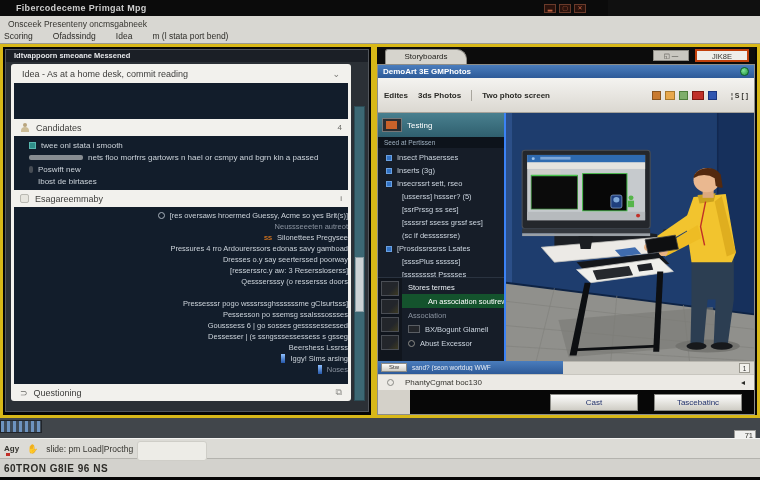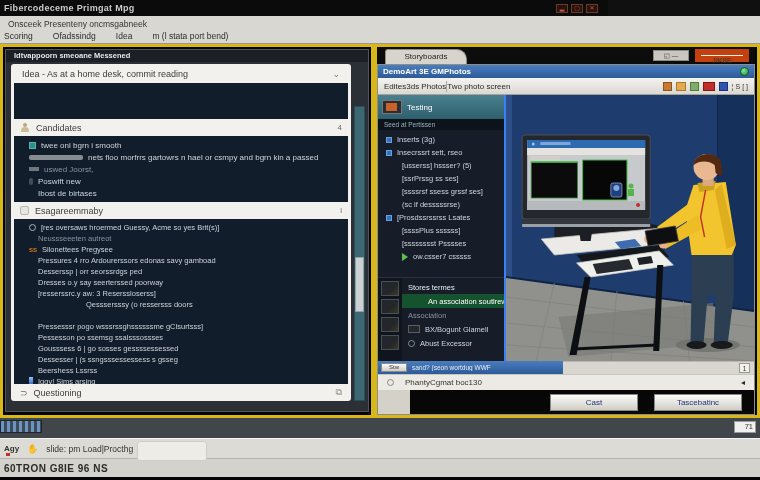--- a/index.html
+++ b/index.html
@@ -1,20 +1,20 @@
 <!DOCTYPE html>
 <html><head>
 <meta charset="utf-8">
 <style>
   html,body{margin:0;padding:0;background:#000;}
   *{box-sizing:border-box;font-family:"Liberation Sans",sans-serif;}
   #stage{position:relative;width:760px;height:480px;background:#101010;overflow:hidden;}
 
   
-  .titlebar{position:absolute;left:0;top:0;width:608px;height:16px;background:#0b0b0b;display:flex;align-items:center;padding:0 4px;}
+  .titlebar{position:absolute;left:0;top:0;width:608px;height:16px;background:#0b0b0b;display:flex;align-items:center;padding:0 16px;}
   .titlebar .tt{font-size:9px;font-weight:bold;color:#cccccc;letter-spacing:.3px;}
   .winbtns{margin-left:auto;display:flex;gap:3px;margin-right:6px;}
   .winbtn{width:12px;height:9px;background:#2a120c;border:1px solid #6a3a2a;color:#c06040;font-size:6px;line-height:7px;text-align:center;}
   .menubar{position:absolute;left:0;top:16px;width:760px;height:28px;background:#d8d7d2;border-bottom:1px solid #9a9992;}
   .menubar .line1{position:absolute;left:8px;top:3px;font-size:8.5px;color:#35342f;}
   .menubar .line2{position:absolute;left:4px;top:15px;display:flex;gap:20px;}
   .menu-item{font-size:8.5px;color:#2e2d29;}
 
   
   .frame{position:absolute;left:0;top:44px;width:760px;height:374px;background:#050505;border:3px solid #d8b818;}
@@ -30,21 +30,21 @@
   .navy.b1{height:36px;flex:none;}
   .lp-sechead{height:17px;display:flex;align-items:center;padding:0 9px;font-size:9px;color:#3c3c3a;flex:none;gap:6px;}
   .lp-sechead .cnt{margin-left:auto;color:#6a6a66;font-size:8px;}
   .avatar{width:10px;height:10px;position:relative;flex:none;}
   .avatar::before{content:"";position:absolute;left:3px;top:0;width:4px;height:4px;border-radius:50%;background:#b9a57e;}
   .avatar::after{content:"";position:absolute;left:1px;top:4px;width:8px;height:5px;border-radius:4px 4px 0 0;background:#cdbd97;}
   .exp-ico{width:9px;height:9px;border:1px solid #b9b9b2;border-radius:2px;background:#e7e6df;flex:none;}
   .navy.b2{flex:none;padding:3px 0 3px;}
   .navy.b3{flex:1;padding:3px 0;overflow:hidden;}
   .lrow{display:flex;align-items:center;height:12px;padding-left:15px;font-size:8px;color:#ccd3da;white-space:nowrap;overflow:hidden;}
-  .navy.b3 .lrow{height:11px;font-size:7.5px;}
+  .navy.b3 .lrow{height:11px;font-size:7.5px;justify-content:flex-end;}
   .lrow.dim{color:#8a93a0;}
   .lp-foot{height:17px;display:flex;align-items:center;padding:0 9px;font-size:9px;color:#3c3c3a;flex:none;gap:6px;}
   .lp-foot .fico{color:#6a6a66;font-size:9px;}
   .lp-foot .rico{margin-left:auto;color:#8a8a86;font-size:9px;}
   .lp-scroll{position:absolute;right:3px;top:56px;bottom:10px;width:11px;background:#3c6874;border:1px solid #2c4c56;}
   .lp-thumb{position:absolute;left:0;right:0;top:150px;height:55px;background:#ccd2d4;border:1px solid #8fa0a6;}
 
   
   .ic{display:inline-block;flex:none;margin-right:5px;}
   .ic-teal-square{width:7px;height:7px;background:#2f8e89;border:1px solid #57b5ae;}
@@ -57,26 +57,26 @@
   .ic-blue-bar{width:4px;height:9px;background:linear-gradient(#8fc0ff,#2456a8);}
   .ic-blue-dot{width:6px;height:6px;background:#3272c4;border:1px solid #6aa0e0;}
   .ic-green-arrow{width:0;height:0;border-left:6px solid #5cc24e;border-top:4px solid transparent;border-bottom:4px solid transparent;background:none;}
   .ic-chip-bx{width:12px;height:8px;background:#23262b;border:1px solid #5a5e64;}
   .ic-circle-o{width:7px;height:7px;border:1px solid #8a8a86;border-radius:50%;}
 
   
   .rp{position:absolute;left:374px;right:2px;top:0;bottom:0;background:#0c0c0c;}
   .rp-tab{position:absolute;left:8px;top:2px;width:82px;height:15px;background:#d6d4cd;border:1px solid #8e8c85;border-bottom:none;border-radius:3px 10px 0 0;font-size:8px;color:#24231f;text-align:center;line-height:14px;}
   .rp-chip1{position:absolute;right:66px;top:3px;width:36px;height:11px;background:#c9c7c0;border:1px solid #8e8c85;font-size:6.5px;color:#44433e;text-align:center;line-height:9px;}
-  .rp-chip2{position:absolute;right:6px;top:2px;width:54px;height:13px;background:#efeee9;border:6px solid #c2410c;font-size:7.5px;color:#35342f;text-align:center;line-height:11px;}
+  .rp-chip2{position:absolute;right:6px;top:2px;width:54px;height:13px;background:#efeee9;border:2px solid #c2410c;font-size:7.5px;color:#35342f;text-align:center;line-height:11px;}
   .rp-win{position:absolute;left:0;right:0;top:17px;bottom:0;background:#d4d1c9;border:1px solid #8d8d88;display:flex;flex-direction:column;}
   .rp-title{height:13px;background:linear-gradient(#4a7dbd,#2d5a98);display:flex;align-items:center;padding:0 5px;flex:none;}
   .rp-title .tx{color:#fff;font-size:8px;font-weight:bold;white-space:nowrap;}
   .green-btn{margin-left:auto;width:9px;height:9px;border-radius:50%;background:radial-gradient(circle at 35% 35%,#7fe598,#1e8f3a);border:1px solid #0f5f26;}
-  .rp-toolbar{height:17px;background:linear-gradient(#f4f3f0,#dbd8d1);border-bottom:1px solid #a5a29a;display:flex;align-items:center;padding:0 6px;flex:none;}
+  .rp-toolbar{height:35px;background:linear-gradient(#f4f3f0,#dbd8d1);border-bottom:1px solid #a5a29a;display:flex;align-items:center;padding:0 6px;gap:10px;flex:none;font-weight:bold;}
   .rp-toolbar .titem{font-size:8px;color:#2a2a26;white-space:nowrap;}
   .tb-sep{width:1px;height:11px;background:#a9a69e;}
   .tb-icons{margin-left:auto;display:flex;gap:4px;align-items:center;}
   .tb-icons .ic{margin-right:0;}
   .ic-tile-orange{width:9px;height:9px;background:#c87a30;border:1px solid #8a5520;}
   .ic-tile-folder{width:10px;height:9px;background:#e8a84c;border:1px solid #a8782c;}
   .ic-tile-green{width:9px;height:9px;background:#7fae6a;border:1px solid #4f7e3a;}
   .ic-tile-red{width:12px;height:9px;background:#c03028;border:1px solid #801810;}
   .ic-tile-blue{width:9px;height:9px;background:#2f55b0;border:1px solid #1a3580;}
   .tb-trail{font-size:7px;color:#35342f;margin-left:4px;white-space:nowrap;}
@@ -110,21 +110,21 @@
   .rp-status .chip1{width:11px;height:10px;background:#f2f1ec;border:1px solid #9a988f;font-size:6.5px;text-align:center;line-height:9px;color:#333;}
   .rp-info{height:16px;background:#eceae5;border-top:1px solid #c8c6bf;display:flex;align-items:center;gap:6px;padding:0 9px;flex:none;}
   .rp-info .tx{font-size:8px;color:#35342f;white-space:nowrap;}
   .rp-info .arr{margin-left:auto;color:#2a2a26;font-size:8px;}
   .rp-btnbar{height:24px;background:#070707;display:flex;justify-content:flex-end;align-items:center;gap:16px;padding-right:12px;flex:none;margin-left:32px;}
   .rp-btn{min-width:88px;height:17px;background:linear-gradient(#fcfcfb,#cfcdc5);border:1px solid #8a8a85;font-size:8px;color:#23336e;text-align:center;line-height:15px;padding:0 8px;}
 
   
   .bar1{position:absolute;left:0;top:418px;width:760px;height:20px;background:#41464b;}
   .bar1 .seg{position:absolute;left:0;top:2px;width:42px;height:13px;background:repeating-linear-gradient(90deg,#6d93c0 0 3px,#3d4a58 3px 6px);border:1px solid #20242a;}
-  .bar1 .badge{position:absolute;right:4px;top:3px;width:22px;height:12px;background:#f0f0ee;border:1px solid #9a9a96;font-size:7.5px;color:#35342f;text-align:right;line-height:10px;padding-right:2px;}
+  .bar1 .badge{position:absolute;right:4px;top:12px;width:22px;height:12px;background:#f0f0ee;border:1px solid #9a9a96;font-size:7.5px;color:#35342f;text-align:right;line-height:10px;padding-right:2px;}
   .bar2{position:absolute;left:0;top:438px;width:760px;height:20px;background:#dcdbd6;border-top:1px solid #f4f4f2;display:flex;align-items:center;gap:8px;padding:0 4px;}
   .app-ic{font-size:8px;font-weight:bold;color:#35342f;position:relative;}
   .app-ic::after{content:"";position:absolute;left:2px;bottom:-3px;width:4px;height:3px;background:#c23028;}
   .hand-ic{font-size:9px;color:#55544f;}
   .bar2 .tx{font-size:8.5px;color:#35342f;white-space:nowrap;}
   .tb-mini{font-size:7px;color:#3a5fae;}
   .bar3{position:absolute;left:0;top:458px;width:760px;height:19px;background:#d3d2cd;border-top:1px solid #b4b3ae;display:flex;align-items:center;padding:0 4px;}
   .bar3 .tx{font-size:10px;font-weight:bold;color:#2c2b27;letter-spacing:.5px;}
   .baseline{position:absolute;left:0;top:477px;width:760px;height:3px;background:#060606;}
   .wm-box{position:absolute;left:137px;top:441px;width:70px;height:20px;background:#edece7;border:1px solid #cfcec8;border-radius:3px;}
@@ -168,29 +168,25 @@
         <div class="navy b1"></div>
 
         <div class="lp-sechead">
           <span class="avatar"></span>
           <span>Candidates</span>
           <span class="cnt">4</span>
         </div>
         <div class="navy b2">
             <div class="lrow">
               <span class="ic ic-teal-square"></span>
-              <span>twee onl bgrn i smooth</span>
+              <span>twee onl stata i smooth</span>
             </div>
             <div class="lrow">
               <span class="ic ic-gray-pill"></span>
               <span>nets floo morfrrs gartowrs n hael or csmpy and bgrn kin a passed</span>
-            </div>
-            <div class="lrow dim">
-              <span class="ic ic-gray-mark"></span>
-              <span>uswed Joorst,</span>
             </div>
             <div class="lrow">
               <span class="ic ic-dark-pin"></span>
               <span>Poswift new</span>
             </div>
             <div class="lrow" style="padding-left: 24px;">
               <span>Ibost de birtases</span>
             </div>
           </div>
 
@@ -206,23 +202,20 @@
             </div>
             <div class="lrow dim" style="padding-left: 24px;">
               <span>Neussseeeten autreot</span>
             </div>
             <div class="lrow">
               <span class="ic ic-orange-ss"></span>
               <span>Silonettees Pregysee</span>
             </div>
             <div class="lrow" style="padding-left: 24px;">
               <span>Pressures 4 rro  Ardourerssors edonas savy gamboad</span>
-            </div>
-            <div class="lrow" style="padding-left: 24px;">
-              <span>Desserssp | orr seorssrdgs ped</span>
             </div>
             <div class="lrow" style="padding-left: 24px;">
               <span>Dresses o.y say seerterssed poorway</span>
             </div>
             <div class="lrow" style="padding-left: 24px;">
               <span>[resserssrc.y aw: 3 Reserssloserss]</span>
             </div>
             <div class="lrow" style="padding-left: 24px; margin-left: 48px;">
               <span>Qesssersssy (o ressersss doors</span>
             </div>
@@ -291,20 +284,24 @@
 
         <div class="rp-main">
 
           <div class="rp-tree">
             <div class="tree-sel">
               <span class="thumb-ico"></span>
               <span class="sl">Testing</span>
             </div>
             <div class="tree-sub">Seed at Pertissen</div>
             <div class="tree-list">
+                <div class="trow">
+                  <span class="ic ic-blue-dot"></span>
+                  <span>Insect Phasersses</span>
+                </div>
                 <div class="trow">
                   <span class="ic ic-blue-dot"></span>
                   <span>Inserts (3g)</span>
                 </div>
                 <div class="trow">
                   <span class="ic ic-blue-dot"></span>
                   <span>Insecrssrt sett, rseo</span>
                 </div>
                 <div class="trow" style="padding-left: 24px;">
                   <span>[usserss] hssser? (5)</span>

